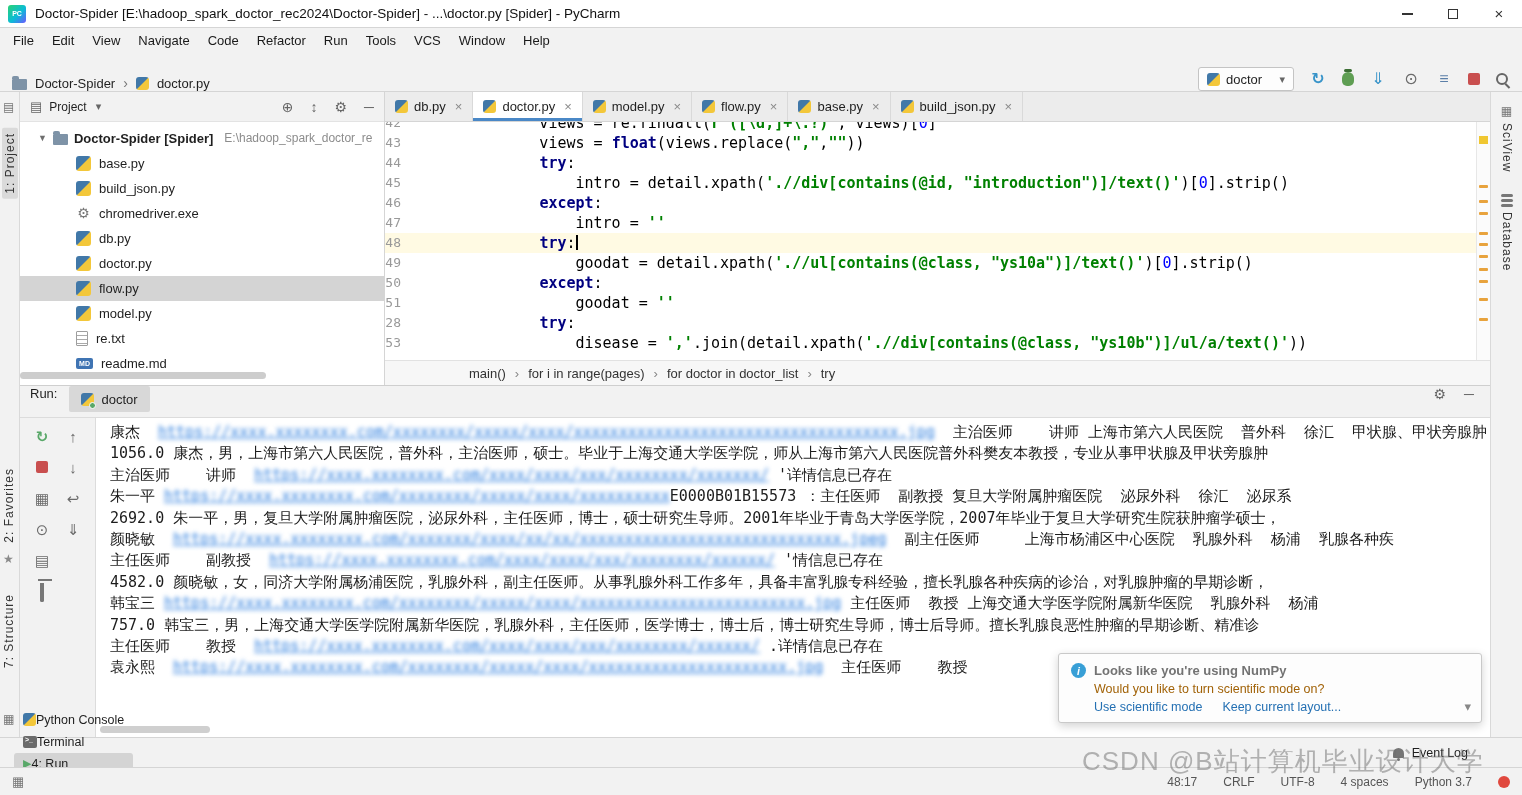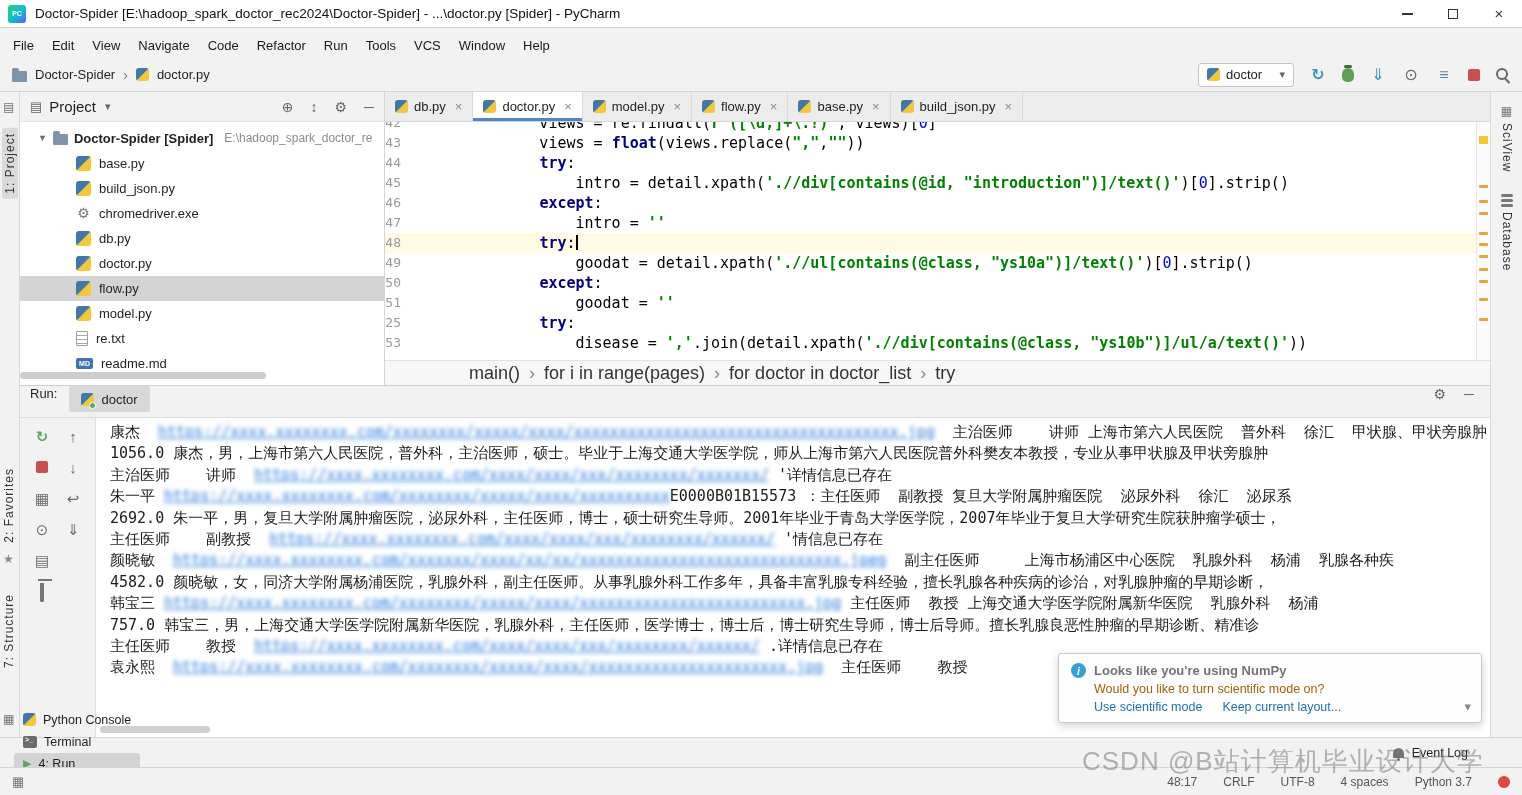--- a/index.html
+++ b/index.html
@@ -9,25 +9,25 @@
 
 .titlebar{position:absolute;left:0;top:0;right:0;height:28px;background:#fff;border-bottom:1px solid #d5d5d5;display:flex;align-items:center;padding-left:8px}
 .app-logo{width:18px;height:18px;border-radius:3px;background:linear-gradient(135deg,#2bd273 0%,#0bbcd6 55%,#6b57ff 100%);color:#fff;font-size:7px;font-weight:bold;display:flex;align-items:center;justify-content:center;margin-right:9px;flex:none}
 .title-text{font-size:13.5px;color:#111;white-space:nowrap;overflow:hidden}
 .win-controls{margin-left:auto;display:flex;height:100%;flex:none}
 .wc{width:46px;height:100%;display:flex;align-items:center;justify-content:center;color:#333;font-size:15px}
 .wc-min-g{width:11px;height:2px;background:#333}
 .wc-max-g{width:10px;height:10px;border:1.5px solid #333}
 
 
-.menubar{position:absolute;left:0;top:28px;right:0;height:30px;background:#f2f2f2;display:flex;align-items:flex-end;padding-left:4px}
+.menubar{position:absolute;left:0;top:28px;right:0;height:30px;background:#f2f2f2;display:flex;align-items:flex-start;padding-left:4px}
 .menu-item{padding:5px 9px;font-size:13px;color:#1a1a1a}
 
 
-.toolbar{position:absolute;left:0;top:58px;right:0;height:34px;background:#f2f2f2;border-bottom:1px solid #d5d5d5;display:flex;align-items:center;padding:0 12px}
+.toolbar{position:absolute;left:0;top:58px;right:0;height:34px;background:#f2f2f2;border-bottom:1px solid #d5d5d5;display:flex;align-items:flex-end;padding:0 12px}
 .crumbs{display:flex;align-items:center;gap:8px}
 .crumb-sep{color:#777;font-size:14px}
 .toolbar-right{margin-left:auto;display:flex;align-items:center;gap:15px}
 .runconfig{display:flex;align-items:center;gap:6px;background:#fdfdfd;border:1px solid #c4c4c4;border-radius:3px;height:24px;padding:0 8px;min-width:96px}
 .dd{color:#666;font-size:11px;margin-left:auto}
 .tbico{font-size:16px;line-height:16px;width:18px;text-align:center}
 .ic-rerun-t{color:#3994c9;font-weight:bold}
 .ic-services{color:#5b7fa8}
 .ic-attach{color:#3994c9}
 .ic-profiler{color:#6b6b6b}
@@ -55,21 +55,21 @@
 .rstrip{position:absolute;right:0;top:0;bottom:0;width:32px;background:#f2f2f2;border-left:1px solid #d9d9d9;display:flex;flex-direction:column;align-items:center;padding-top:12px;gap:22px}
 .rtool{display:flex;flex-direction:column;align-items:center;gap:5px}
 .rtool .glyph{font-size:12px;color:#777}
 .vlabel-r{writing-mode:vertical-rl;font-size:12px;color:#333;letter-spacing:1px}
 .ic-db{width:12px;height:3px;background:#777;border-radius:2px;box-shadow:0 5px 0 #777,0 10px 0 #777;margin-bottom:10px}
 
 
 .project{position:absolute;left:20px;top:0;width:365px;height:293px;background:#fff;border-right:1px solid #d5d5d5;overflow:hidden}
 .pheader{height:30px;background:#f2f2f2;display:flex;align-items:center;gap:7px;padding:0 10px;border-bottom:1px solid #e3e3e3}
 .pheader .glyph{color:#666;font-size:13px}
-.pheader-title{font-size:15px}
+.pheader-title{font-size:12px}
 .pheader-right{margin-left:auto;display:flex;gap:17px;color:#666;font-size:14px}
 .tree{padding-top:3px}
 .tree-root{height:26px;display:flex;align-items:center;gap:6px;padding-left:18px;white-space:nowrap;overflow:hidden}
 .twisty{color:#6e6e6e;font-size:9px}
 .root-name{font-weight:bold}
 .root-path{color:#8c8c8c;font-size:12px;margin-left:5px}
 .tree-row{height:25px;display:flex;align-items:center;gap:8px;padding-left:56px;white-space:nowrap}
 .tree-row.sel{background:#d4d4d4}
 .proj-hscroll{position:absolute;left:0;bottom:6px;width:246px;height:7px;background:#cdcdcd;border-radius:4px}
 
@@ -97,21 +97,21 @@
 .gut{flex:none;width:46px;text-align:right;padding-right:30px;color:#999;font-size:13px}
 .ct{flex:1;overflow:hidden}
 .tk-p{color:#000}
 .tk-k{color:#000080;font-weight:bold}
 .tk-s{color:#008000;font-weight:bold}
 .tk-n{color:#0000ff}
 .caret{display:inline-block;width:2px;height:15px;background:#000;vertical-align:-2px}
 .stripe{position:absolute;right:0;top:30px;width:14px;height:238px;background:#fbfbfb;border-left:1px solid #e7e7e7}
 .mark{position:absolute;left:2px;width:9px;height:3px;background:#e8a33d;border-radius:1px}
 .mark-sq{position:absolute;left:2px;width:9px;height:8px;background:#f0c731}
-.crumbbar{position:absolute;left:0;top:268px;right:0;height:25px;background:#f7f7f7;border-top:1px solid #e2e2e2;display:flex;align-items:center;gap:9px;padding-left:84px;font-size:18px;color:#333}
+.crumbbar{position:absolute;left:0;top:268px;right:0;height:25px;background:#f7f7f7;border-top:1px solid #e2e2e2;display:flex;align-items:center;gap:9px;padding-left:84px;font-size:13px;color:#333}
 .csep{color:#888}
 
 
 .runpanel{position:absolute;left:20px;top:293px;right:32px;bottom:0;background:#fff;border-top:1px solid #cfcfcf;display:flex;flex-direction:column}
 .runheader{height:32px;background:#f2f2f2;display:flex;align-items:flex-start;gap:12px;padding-left:10px;border-bottom:1px solid #dcdcdc;flex:none}
 .runtab{display:flex;align-items:center;gap:7px;background:#d8d8d8;height:26px;padding:0 12px;border-radius:2px;position:relative}
 .run-dot{position:absolute;left:20px;bottom:3px;width:7px;height:7px;border-radius:50%;background:#59a869;border:1px solid #fff}
 .runheader-right{margin-left:auto;display:flex;gap:18px;padding-right:16px;color:#666;font-size:14px}
 .runbody{flex:1;display:flex;min-height:0}
 .runtools{width:76px;background:#f2f2f2;border-right:1px solid #dcdcdc;display:flex;justify-content:space-evenly;padding-top:10px;flex:none}
@@ -121,21 +121,21 @@
 .ic-trash{width:10px;height:11px;border:2px solid #777;border-top:none;border-radius:0 0 2px 2px;position:relative;margin:4px auto 0}
 .ic-trash::before{content:"";position:absolute;top:-4px;left:-4px;width:14px;height:2px;background:#777}
 .console{flex:1;background:#fff;overflow:hidden;padding:4px 6px 0 14px;position:relative}
 .con-line{font-family:"DejaVu Sans Mono","Liberation Mono",monospace;font-size:15px;line-height:21.4px;white-space:pre;color:#1c1c1c}
 .con-link{color:#287bde;text-decoration:underline}
 .censored{filter:blur(2.3px)}
 .con-hscroll{position:absolute;left:4px;bottom:4px;width:110px;height:7px;background:#cfcfcf;border-radius:4px}
 
 
 .bottombar{position:absolute;left:0;right:0;bottom:28px;height:30px;background:#f2f2f2;border-top:1px solid #d5d5d5;display:flex;align-items:center;padding:0 14px;gap:26px}
-.bb-item{display:flex;align-items:center;gap:7px;font-size:12.5px;padding:4px 9px;border-radius:3px;white-space:nowrap}
+.bb-item{display:flex;align-items:center;font-size:12.5px;padding:4px 9px;border-radius:3px;white-space:nowrap}
 .bb-item.active{background:#d4d4d4}
 .bb-right{margin-left:auto;display:flex;align-items:center;gap:8px;font-size:12.5px;padding-right:40px}
 .ic-run-green{color:#59a869;font-size:11px}
 .ic-term{width:14px;height:12px;background:#6b6b6b;border-radius:2px;position:relative}
 .ic-term::before{content:">_";position:absolute;left:2px;top:0px;color:#fff;font-size:7px;font-weight:bold}
 .ic-todo{width:11px;height:11px;border:2px solid #777;border-radius:2px}
 .ic-bell{width:11px;height:10px;border-radius:6px 6px 1px 1px;background:#757575;position:relative}
 .ic-bell::after{content:"";position:absolute;left:4px;bottom:-3px;width:3px;height:3px;border-radius:50%;background:#757575}
 
 
@@ -324,21 +324,21 @@
             <div class="cl"><span class="gut">42</span><span class="ct"><span class="tk-p">            views = re.findall(</span><span class="tk-s">r'([\d,]+\.?)'</span><span class="tk-p">, views)[</span><span class="tk-n">0</span><span class="tk-p">]</span></span></div>
             <div class="cl"><span class="gut">43</span><span class="ct"><span class="tk-p">            views = </span><span class="tk-k">float</span><span class="tk-p">(views.replace(</span><span class="tk-s">","</span><span class="tk-p">,</span><span class="tk-s">""</span><span class="tk-p">))</span></span></div>
             <div class="cl"><span class="gut">44</span><span class="ct"><span class="tk-p">            </span><span class="tk-k">try</span><span class="tk-p">:</span></span></div>
             <div class="cl"><span class="gut">45</span><span class="ct"><span class="tk-p">                intro = detail.xpath(</span><span class="tk-s">'.//div[contains(@id, "introduction")]/text()'</span><span class="tk-p">)[</span><span class="tk-n">0</span><span class="tk-p">].strip()</span></span></div>
             <div class="cl"><span class="gut">46</span><span class="ct"><span class="tk-p">            </span><span class="tk-k">except</span><span class="tk-p">:</span></span></div>
             <div class="cl"><span class="gut">47</span><span class="ct"><span class="tk-p">                intro = </span><span class="tk-s">''</span></span></div>
             <div class="cl cur"><span class="gut">48</span><span class="ct"><span class="tk-p">            </span><span class="tk-k">try</span><span class="tk-p">:</span><span class="caret"></span></span></div>
             <div class="cl"><span class="gut">49</span><span class="ct"><span class="tk-p">                goodat = detail.xpath(</span><span class="tk-s">'.//ul[contains(@class, "ys10a")]/text()'</span><span class="tk-p">)[</span><span class="tk-n">0</span><span class="tk-p">].strip()</span></span></div>
             <div class="cl"><span class="gut">50</span><span class="ct"><span class="tk-p">            </span><span class="tk-k">except</span><span class="tk-p">:</span></span></div>
             <div class="cl"><span class="gut">51</span><span class="ct"><span class="tk-p">                goodat = </span><span class="tk-s">''</span></span></div>
-            <div class="cl"><span class="gut">25</span><span class="ct"><span class="tk-p">            </span><span class="tk-k">try</span><span class="tk-p">:</span></span></div>
+            <div class="cl"><span class="gut">28</span><span class="ct"><span class="tk-p">            </span><span class="tk-k">try</span><span class="tk-p">:</span></span></div>
             <div class="cl"><span class="gut">53</span><span class="ct"><span class="tk-p">                disease = </span><span class="tk-s">','</span><span class="tk-p">.join(detail.xpath(</span><span class="tk-s">'.//div[contains(@class, "ys10b")]/ul/a/text()'</span><span class="tk-p">))</span></span></div>
           </div>
       </div>
       <div class="stripe">
         <div class="mark-sq" style="top:14px"></div>
         <div class="mark" style="top:63px"></div>
         <div class="mark" style="top:78px"></div>
         <div class="mark" style="top:90px"></div>
         <div class="mark" style="top:110px"></div>
         <div class="mark" style="top:121px"></div>
@@ -400,22 +400,22 @@
             <span class="rticon">⇓</span>
           </div>
         </div>
         <div class="console">
           <div>
               <div class="con-line"><span>康杰  </span><a class="con-link censored" href="#">https://xxxx.xxxxxxxx.com/xxxxxxxx/xxxxx/xxxx/xxxxxxxxxxxxxxxxxxxxxxxxxxxxxxxxxxxx.jpg</a><span>  主治医师    讲师 上海市第六人民医院  普外科  徐汇  甲状腺、甲状旁腺肿</span></div>
               <div class="con-line"><span>1056.0 康杰，男，上海市第六人民医院，普外科，主治医师，硕士。毕业于上海交通大学医学院，师从上海市第六人民医院普外科樊友本教授，专业从事甲状腺及甲状旁腺肿</span></div>
               <div class="con-line"><span>主治医师    讲师  </span><a class="con-link censored" href="#">https://xxxx.xxxxxxxx.com/xxxx/xxxx/xxx/xxxxxxxx/xxxxxxx/</a><span> '详情信息已存在</span></div>
               <div class="con-line"><span>朱一平 </span><a class="con-link censored" href="#">https://xxxx.xxxxxxxx.com/xxxxxxxx/xxxxx/xxxx/xxxxxxxxxx</a><span>E0000B01B15573 ：主任医师  副教授 复旦大学附属肿瘤医院  泌尿外科  徐汇  泌尿系</span></div>
               <div class="con-line"><span>2692.0 朱一平，男，复旦大学附属肿瘤医院，泌尿外科，主任医师，博士，硕士研究生导师。2001年毕业于青岛大学医学院，2007年毕业于复旦大学研究生院获肿瘤学硕士，</span></div>
+              <div class="con-line"><span>颜晓敏  </span><a class="con-link censored" href="#">https://xxxx.xxxxxxxx.com/xxxxxxx/xxxx/xx/xx/xxxxxxxxxxxxxxxxxxxxxxxxxxxxx.jpeg</a><span>  副主任医师     上海市杨浦区中心医院  乳腺外科  杨浦  乳腺各种疾</span></div>
               <div class="con-line"><span>主任医师    副教授  </span><a class="con-link censored" href="#">https://xxxx.xxxxxxxx.com/xxxx/xxxx/xxx/xxxxxxxx/xxxxxx/</a><span> '情信息已存在</span></div>
-              <div class="con-line"><span>颜晓敏  </span><a class="con-link censored" href="#">https://xxxx.xxxxxxxx.com/xxxxxxx/xxxx/xx/xx/xxxxxxxxxxxxxxxxxxxxxxxxxxxxx.jpeg</a><span>  副主任医师     上海市杨浦区中心医院  乳腺外科  杨浦  乳腺各种疾</span></div>
               <div class="con-line"><span>4582.0 颜晓敏，女，同济大学附属杨浦医院，乳腺外科，副主任医师。从事乳腺外科工作多年，具备丰富乳腺专科经验，擅长乳腺各种疾病的诊治，对乳腺肿瘤的早期诊断，</span></div>
               <div class="con-line"><span>韩宝三 </span><a class="con-link censored" href="#">https://xxxx.xxxxxxxx.com/xxxxxxxx/xxxxx/xxxx/xxxxxxxxxxxxxxxxxxxxxxxxx.jpg</a><span> 主任医师  教授 上海交通大学医学院附属新华医院  乳腺外科  杨浦</span></div>
               <div class="con-line"><span>757.0 韩宝三，男，上海交通大学医学院附属新华医院，乳腺外科，主任医师，医学博士，博士后，博士研究生导师，博士后导师。擅长乳腺良恶性肿瘤的早期诊断、精准诊</span></div>
               <div class="con-line"><span>主任医师    教授  </span><a class="con-link censored" href="#">https://xxxx.xxxxxxxx.com/xxxx/xxxx/xxx/xxxxxxxx/xxxxxx/</a><span> .详情信息已存在</span></div>
               <div class="con-line"><span>袁永熙  </span><a class="con-link censored" href="#">https://xxxx.xxxxxxxx.com/xxxxxxxx/xxxxx/xxxx/xxxxxxxxxxxxxxxxxxxxxx.jpg</a><span>  主任医师    教授</span></div>
             </div>
           <div class="con-hscroll"></div>
         </div>
       </div>
     </div>

